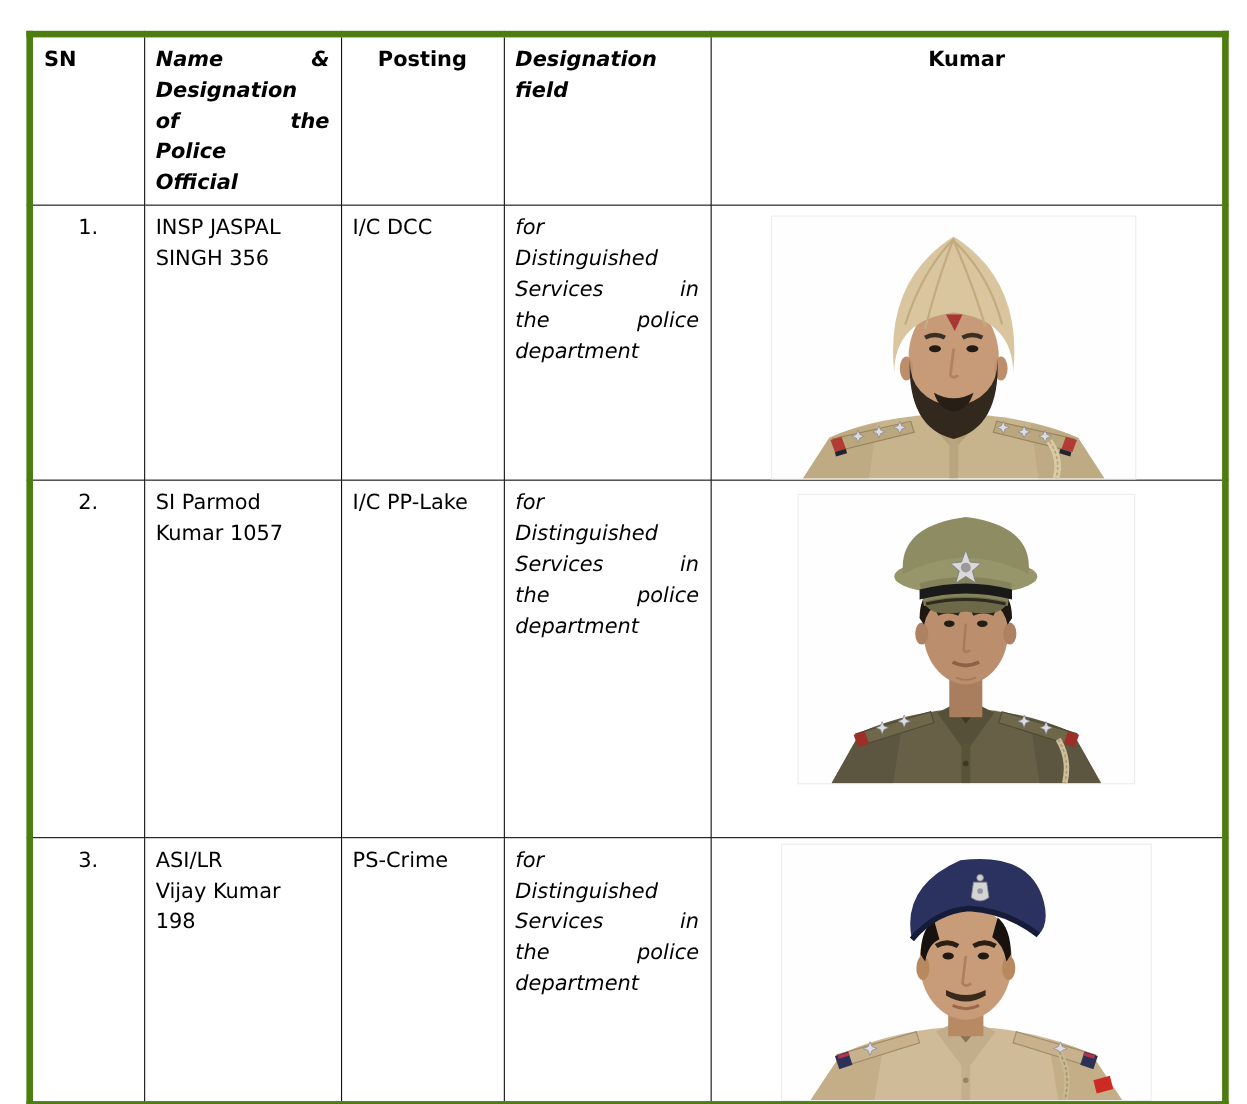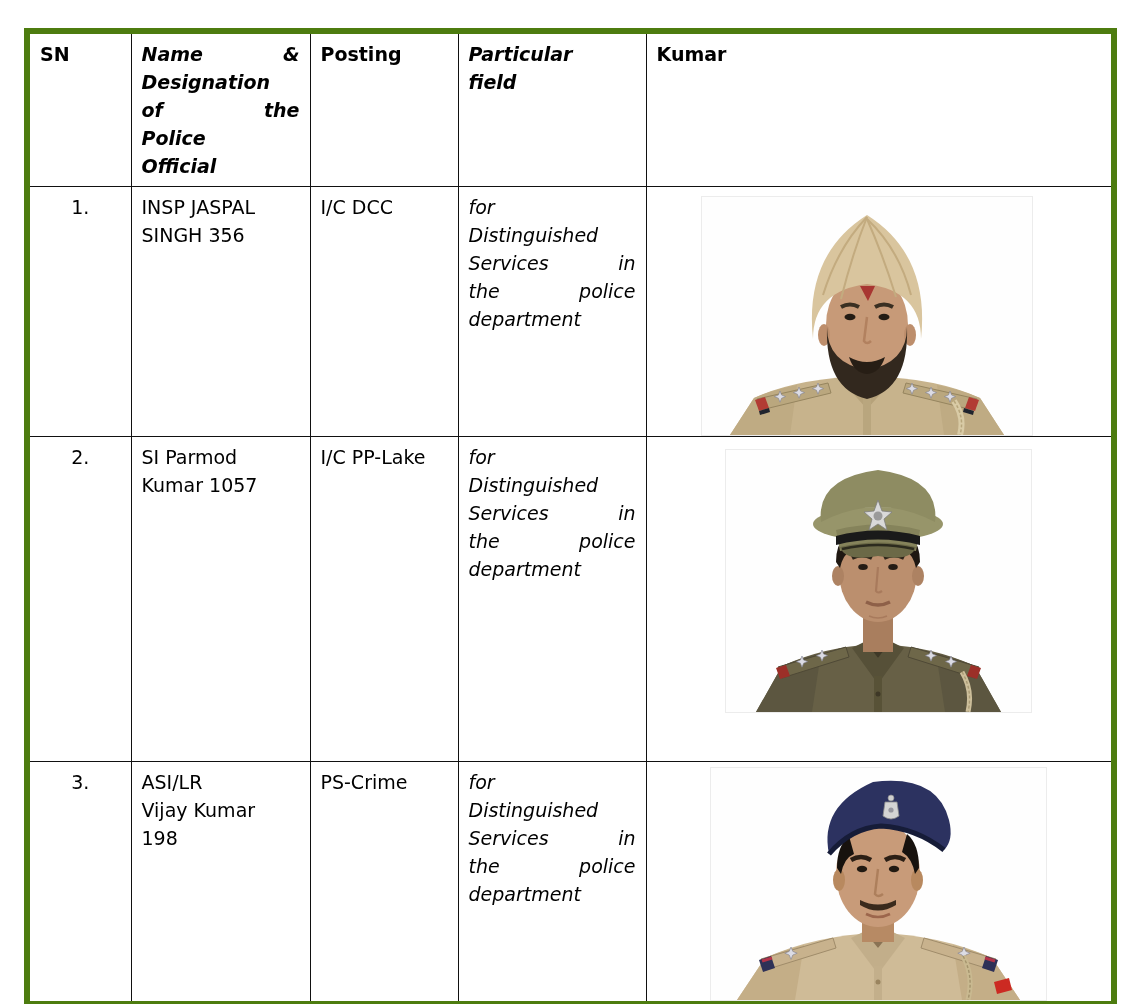--- a/index.html
+++ b/index.html
@@ -38,21 +38,21 @@
   tr.row1  { height: 250px; }
   tr.row2  { height: 325px; }
   tr.row3  { height: 242px; }
 
   th {
     font-weight: bold;
     font-size: 20px;
     text-align: left;
     padding-top: 8px;
   }
-  th.center { text-align: left; }
+  th.center { text-align: center; }
   th.justify, td.justify {
     text-align: justify;
     word-spacing: 20px;
     font-style: italic;
   }
   td.sn { text-align: center; padding-top: 9px; }
   td.name { white-space: pre-line; }
   td.photo-cell { position: relative; padding: 0; }
   .photo-anchor {
     position: absolute; left: 0; right: 0;
@@ -73,21 +73,21 @@
         <col class="col-post">
         <col class="col-part">
         <col class="col-photo">
     </colgroup>
 
     <tbody>
         <tr class="hdr">
       <th>SN</th>
       <th class="justify">Name &amp; Designation of the Police Official</th>
       <th class="center">Posting</th>
-      <th class="justify">Particular field</th>
+      <th class="justify">Designation field</th>
       <th class="center">Kumar</th>
     </tr>
 
     <tr class="row1">
       <td class="sn">1.</td>
       <td class="name">INSP JASPAL
 SINGH 356</td>
       <td>I/C DCC</td>
       <td class="justify">for Distinguished Services in the police department</td>
       <td class="photo-cell">

